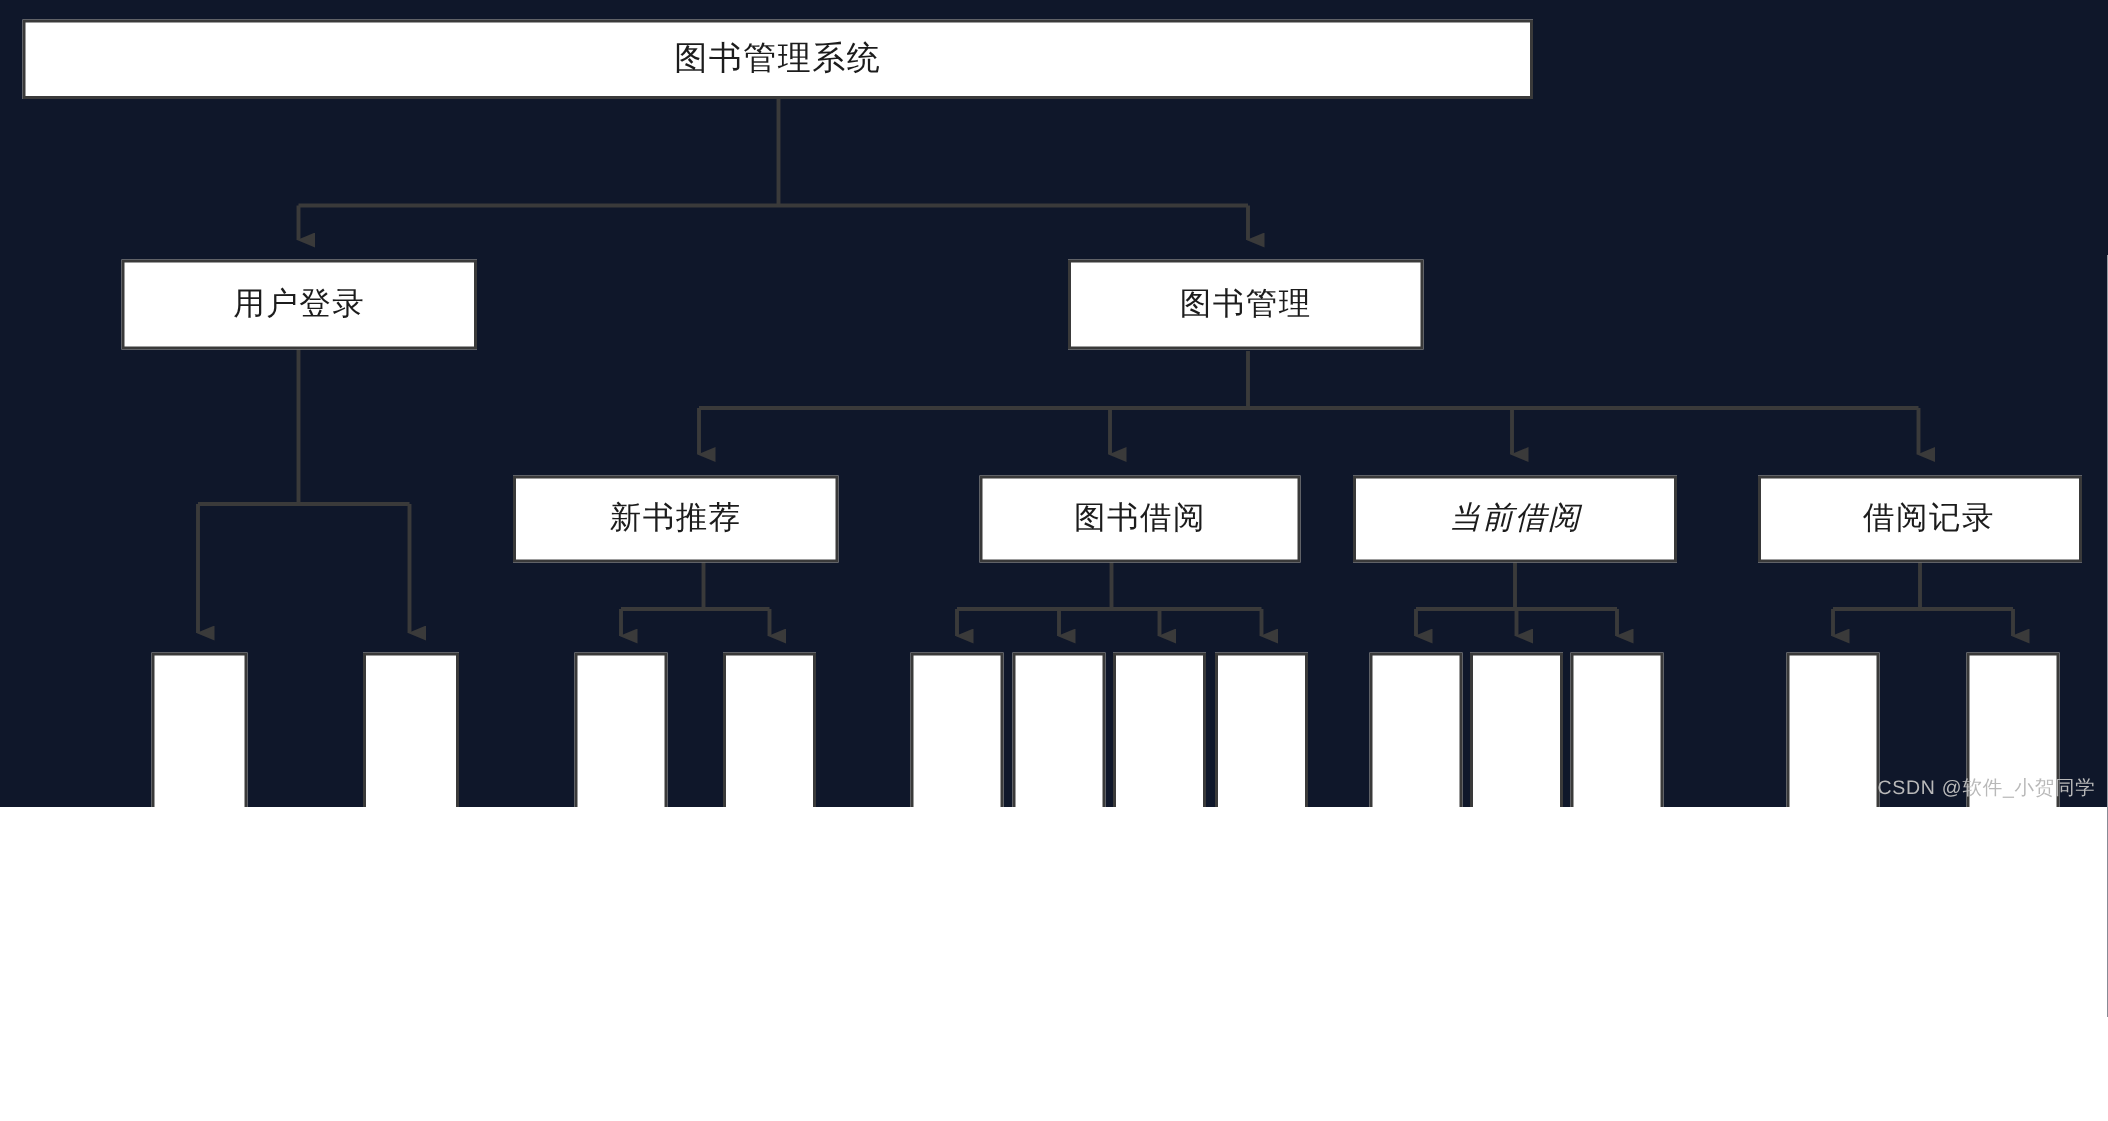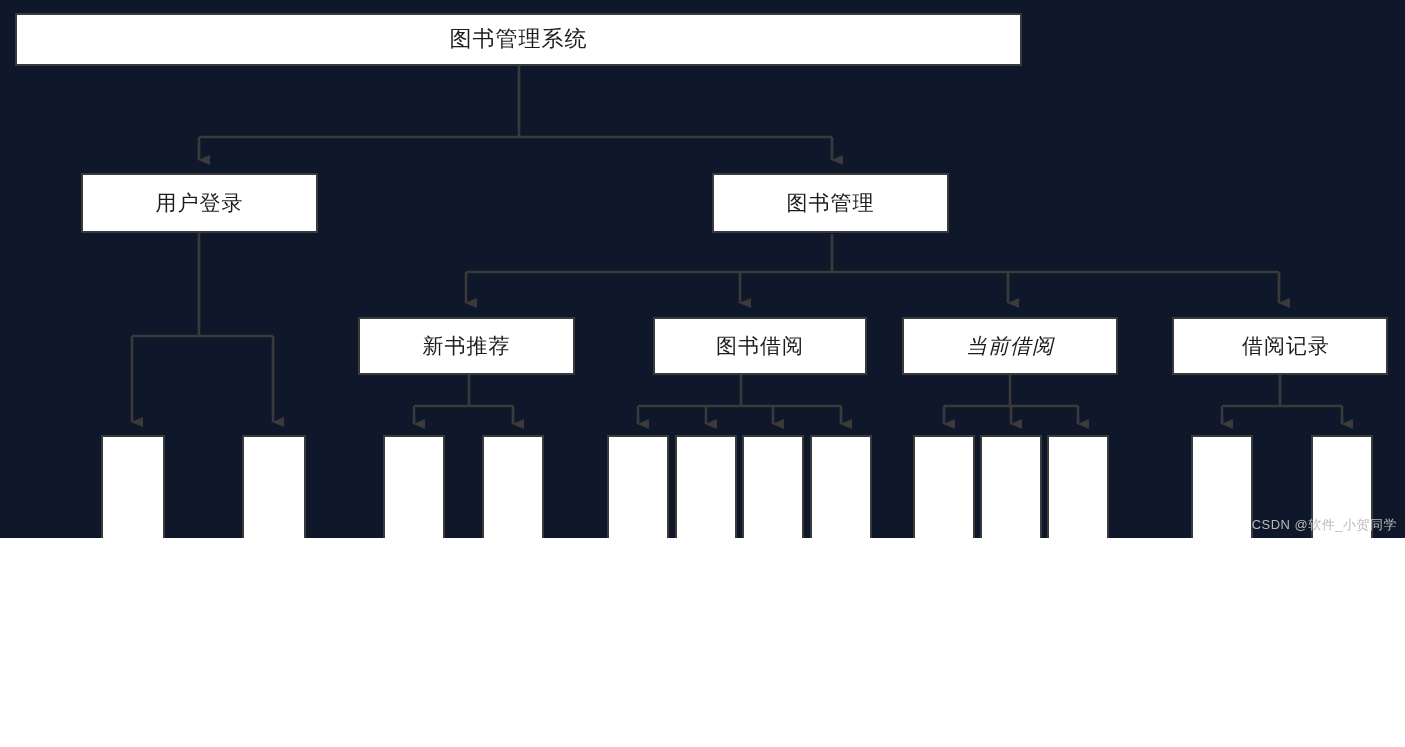--- a/index.html
+++ b/index.html
@@ -128,21 +128,21 @@
   </div>
 
   <div class="node node-h" style="left:81px; top:173px; width:237px; height:60px;">
     <span>用户登录</span>
   </div>
 
   <div class="node node-h" style="left:712px; top:173px; width:237px; height:60px;">
     <span>图书管理</span>
   </div>
 
-  <div class="node node-h" style="left:358px; top:317px; width:217px; height:58px;">
+  <div class="node node-h" style="left:342px; top:317px; width:217px; height:58px;">
     <span>新书推荐</span>
   </div>
 
   <div class="node node-h" style="left:634px; top:317px; width:214px; height:58px;margin-left:19px;">
     <span>图书借阅</span>
   </div>
 
   <div class="node node-h" style="left:902px; top:317px; width:216px; height:58px;font-style:italic;">
     <span>当前借阅</span>
   </div>

